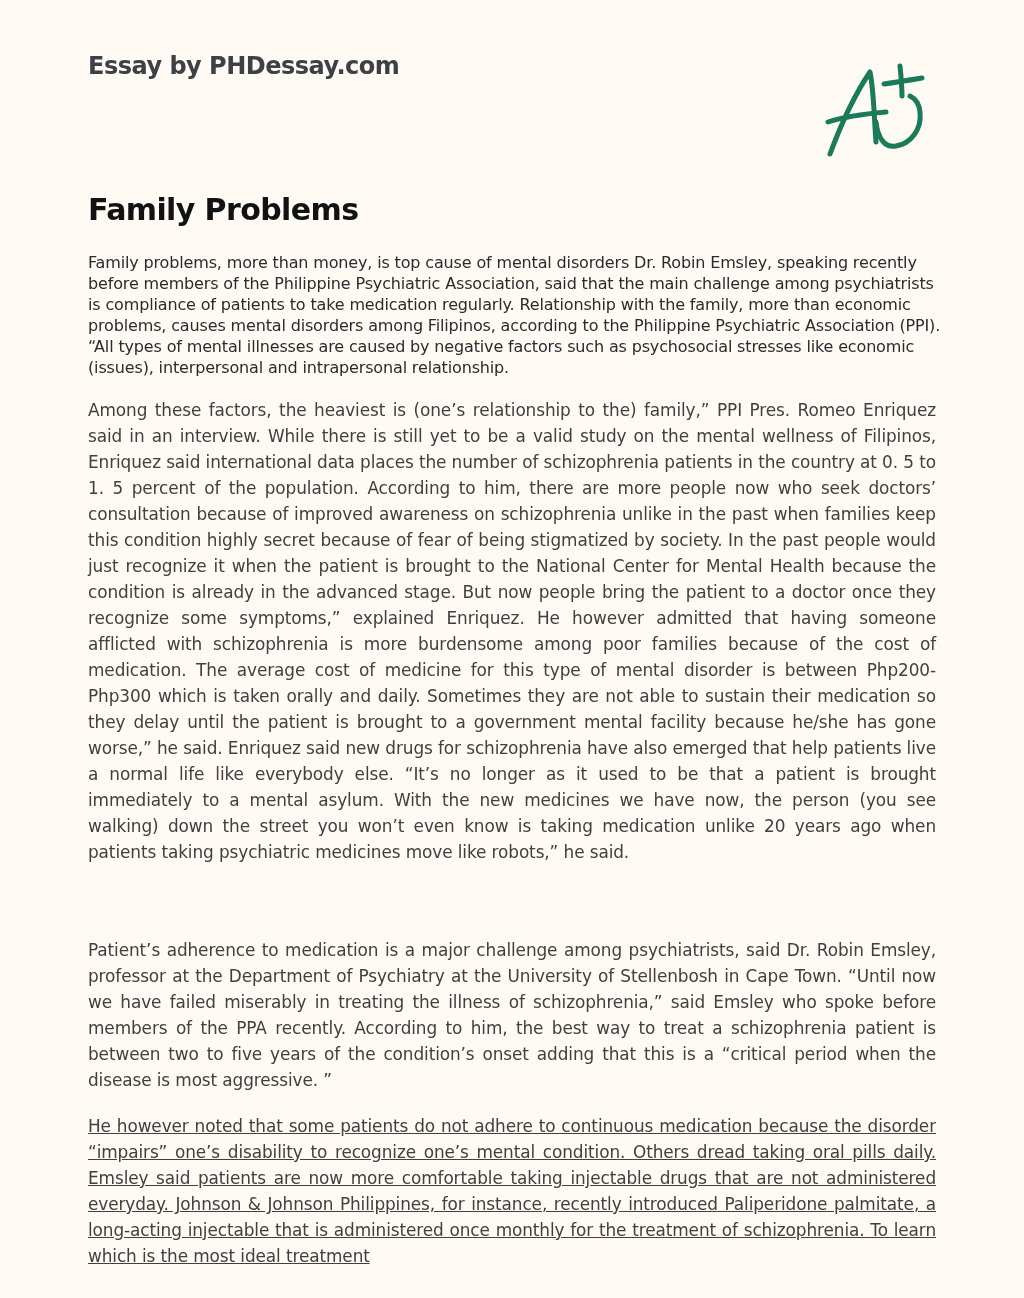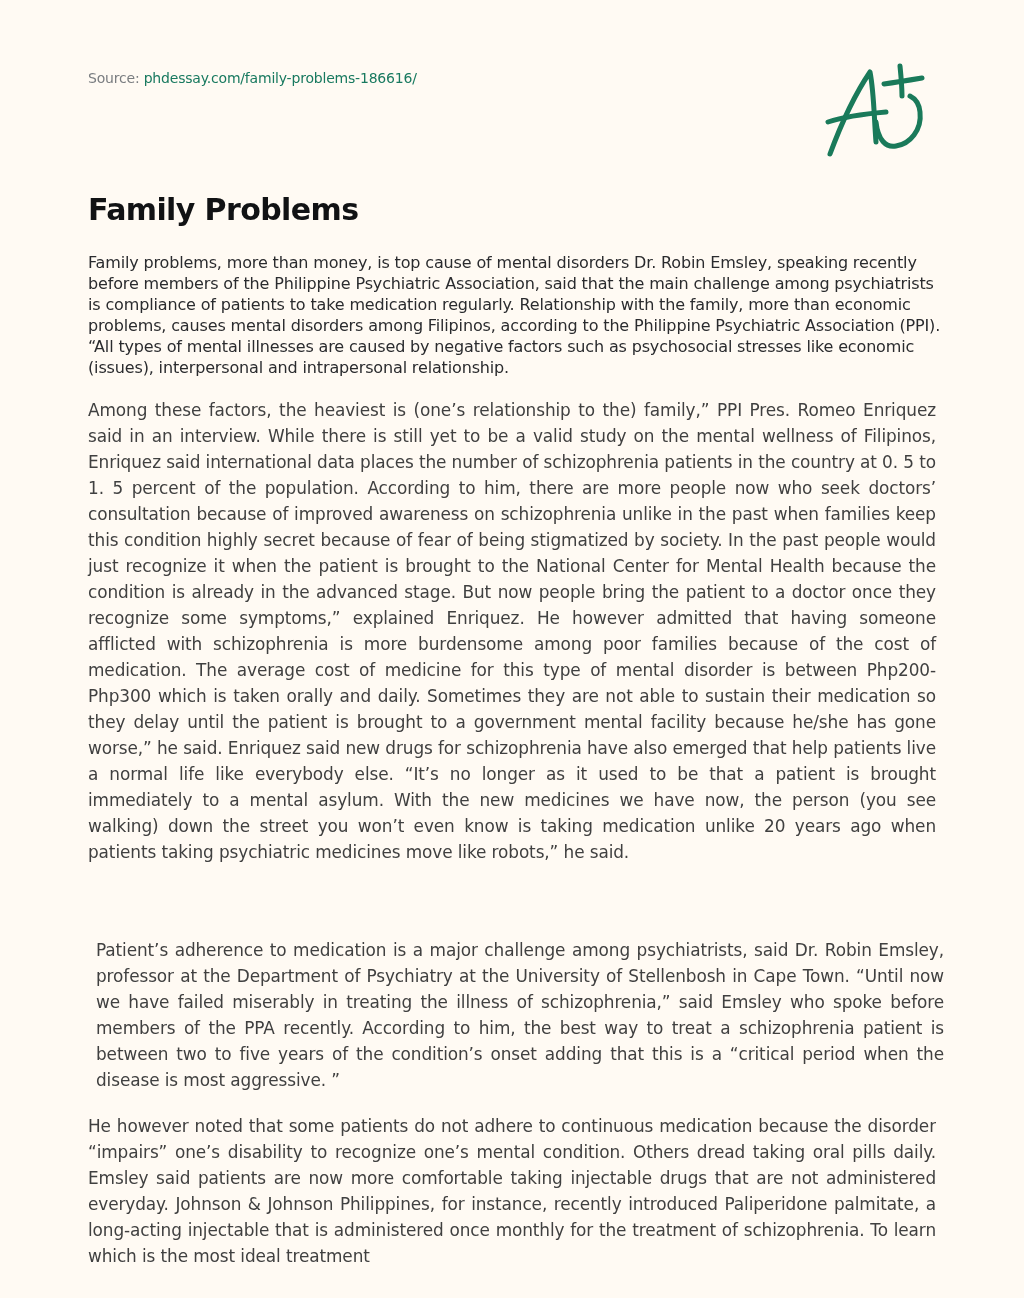--- a/index.html
+++ b/index.html
@@ -70,31 +70,28 @@
     position: absolute;
     left: 88px;
     width: 848px;
     font-size: 16.9px;
     line-height: 26px;
     color: #404040;
     text-align: justify;
     letter-spacing: -0.1px;
   }
   .p1 { top: 397px; }
-  .p2 { top: 937px; margin-left: 8px; }
-  .p3 { top: 1113px; height: 185px; overflow: hidden; }
+  .p2 { top: 937px; }
+  .p3 { top: 1113px; height: 185px; overflow: hidden; text-decoration: underline; }
 </style>
 </head>
 <body>
 
 <div class="header">
-  <div class="source-line">
-    <span>Source:</span>
-    <a>phdessay.com/family-problems-186616/</a>
-  </div>
+  <div class="site-title">Essay by PHDessay.com</div>
 </div>
 
 <div class="logo">
   <svg width="115" height="100" viewBox="0 0 115 100" fill="none" stroke="#1a7a5a" stroke-width="5" stroke-linecap="round" stroke-linejoin="round">
     <path d="M12 92 C 22 65, 35 35, 52 10 C 56 30, 56 55, 58 80"></path>
     <path d="M10 60 C 25 55, 45 52, 68 50"></path>
     <path d="M66 22 C 80 20, 92 18, 104 16"></path>
     <path d="M82 4 C 83 14, 84 24, 84 34"></path>
     <path d="M58 60 C 60 78, 68 86, 78 84 C 92 82, 104 68, 102 50 C 101 40, 96 36, 92 34"></path>
   </svg>

